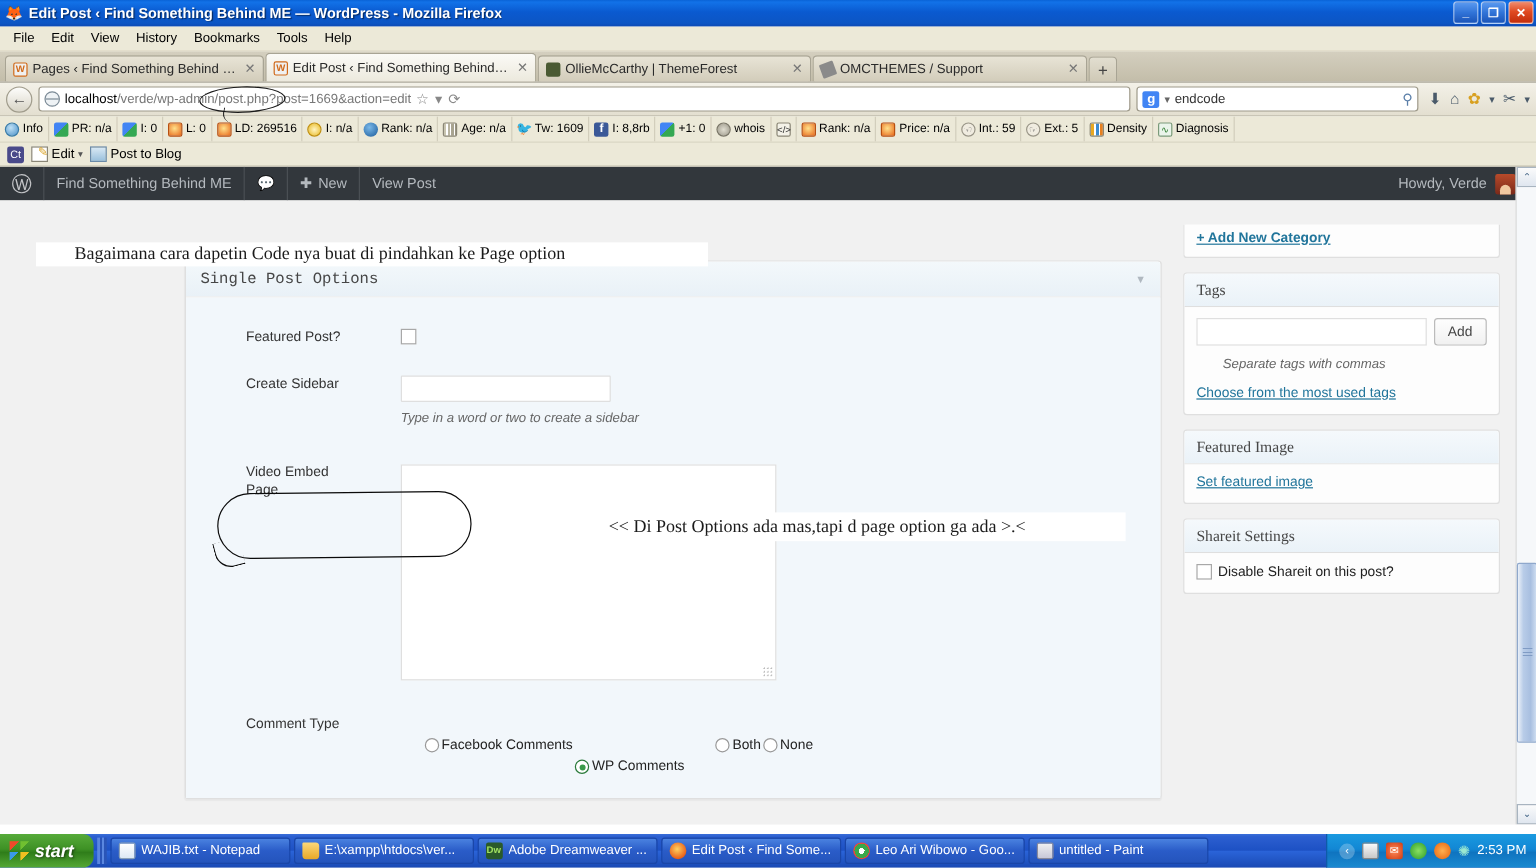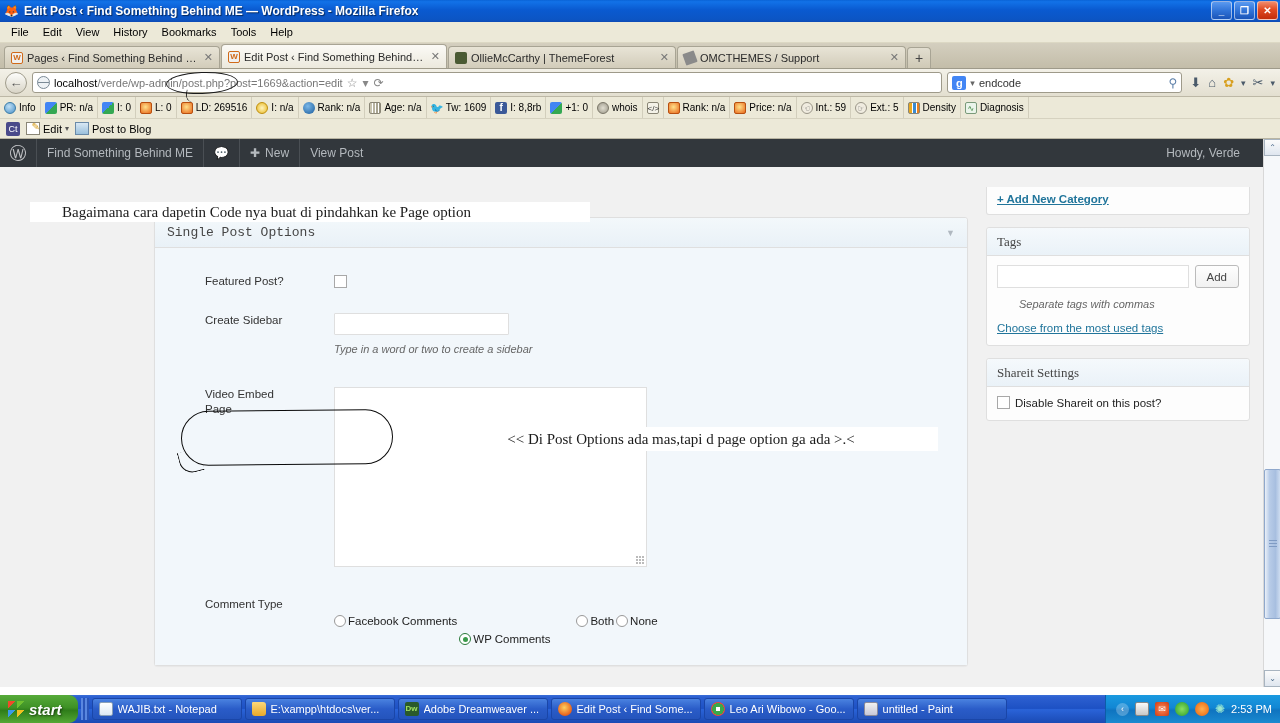--- a/index.html
+++ b/index.html
@@ -189,21 +189,21 @@
   .wpbar {
     height: 28px; background: #32373c;
     display: flex; align-items: center;
     color: #b4b9be; font-size: 12px;
   }
   .wpbar-logo {
     width: 36px; height: 28px; display: flex; align-items: center; justify-content: center;
     font-size: 17px; color: #c3c4c7;
   }
   .wpbar-item { padding: 0 10px; height: 28px; display: flex; align-items: center; gap: 5px; }
-  .wpbar-right { margin-left: auto; display: flex; align-items: center; padding-right: 0; gap: 23px; }
+  .wpbar-right { margin-left: auto; display: flex; align-items: center; padding-right: 17px; gap: 7px; }
   .avatar {
     width: 17px; height: 17px; border-radius: 2px;
     background: linear-gradient(to bottom,#b84a2a,#7a2a1a);
     position: relative; overflow: hidden;
   }
   .avatar::after {
     content:""; position:absolute; left:4px; top:9px; width:9px; height:9px;
     background:#f0c8a0; border-radius:50% 50% 0 0;
   }
 
@@ -629,21 +629,21 @@
           </div>
           <div class="fctrl">
             <div class="ta"></div>
           </div>
         </div>
 
         <div class="frow">
           <div class="flabel">Comment Type</div>
           <div class="fctrl">
             <div class="radio-row" id="commentTypeRow">
-                <span style="display: inline-flex; align-items: center;">
+                <span style="display: inline-flex; align-items: center; margin-left: 20px;">
                   <span class="radio"></span>
                   <span>Facebook Comments</span>
                 </span>
                 <span style="display: inline-flex; align-items: flex-start; margin-top: 36px;">
                   <span class="radio on"></span>
                   <span>WP Comments</span>
                 </span>
                 <span style="display: inline-flex; align-items: center; margin-left: 24px;">
                   <span class="radio"></span>
                   <span>Both</span>
@@ -677,20 +677,26 @@
         <div class="box-body">
           <div class="tag-row">
             <div class="tag-inp"></div>
             <div class="tag-btn">Add</div>
           </div>
           <div class="hint" style="margin-top:10px;margin-left:22px">Separate tags with commas</div>
           <a class="link" style="display:inline-block;margin-top:12px">Choose from the most used tags</a>
         </div>
       </div>
 
+      <div class="box">
+        <div class="box-head">Featured Image</div>
+        <div class="box-body">
+          <a class="link">Set featured image</a>
+        </div>
+      </div>
 
       <div class="box">
         <div class="box-head">Shareit Settings</div>
         <div class="box-body">
           <div class="side-chk-row">
             <span class="chk"></span>
             <span>Disable Shareit on this post?</span>
           </div>
         </div>
       </div>

